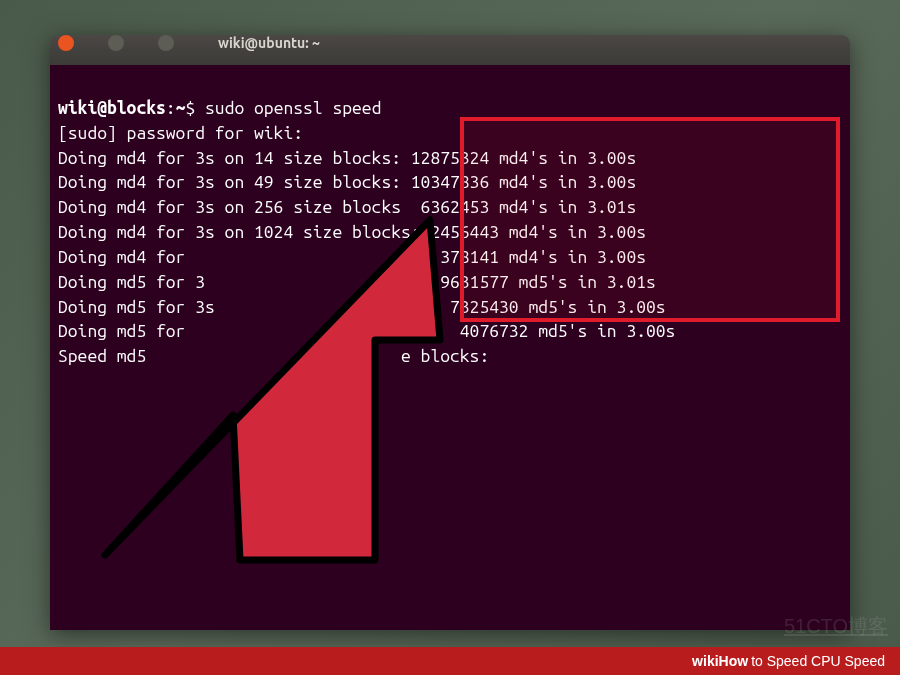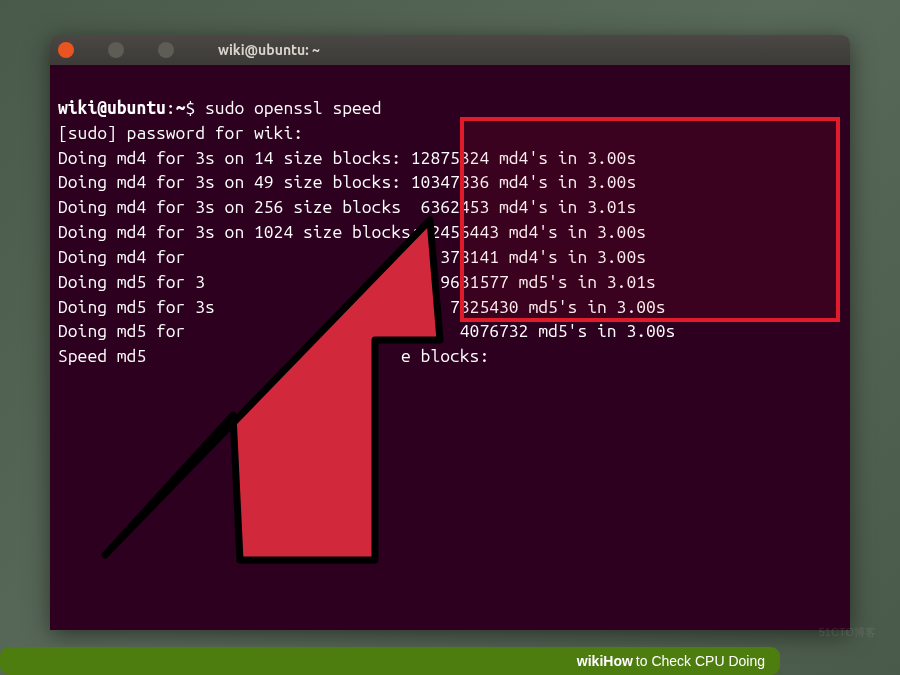--- a/index.html
+++ b/index.html
@@ -18,21 +18,21 @@
       width: 800px;
       height: 595px;
       border-radius: 8px 8px 0 0;
       box-shadow: 0 5px 25px rgba(0,0,0,0.5);
       overflow: hidden;
     }
     .titlebar {
       height: 30px;
       background: linear-gradient(to bottom, #4a4744 0%, #3c3b37 100%);
       display: flex;
-      align-items: center;
+      align-items: flex-start;
       padding: 0 8px;
       border-radius: 8px 8px 0 0;
       gap: 28px;
     }
     .win-btn {
       width: 16px;
       height: 16px;
       border-radius: 50%;
       margin-right: 6px;
       display: inline-block;
@@ -67,54 +67,54 @@
       left: 75px;
       width: 430px;
       height: 430px;
       pointer-events: none;
       z-index: 10;
     }
     .footer {
       position: absolute;
       bottom: 0;
       left: 0;
-      width: 780px;
+      width: 900px;
       height: 28px;
-      background: #4d7c0f;
+      background: #b91c1c;
       color: #fff;
       font-family: Arial, sans-serif;
       font-size: 14px;
       display: flex;
       align-items: center;
       justify-content: flex-end;
       padding-right: 15px;
-      border-radius: 9px;
     }
     .footer .brand { font-weight: bold; margin-right: 3px; }
     .watermark-tr {
       position: absolute;
       bottom: 35px;
-      right: 24px;
+      right: 12px;
       color: rgba(200,200,200,0.15);
-      font-size: 11px;
+      font-size: 20px;
       font-family: sans-serif;
+      text-decoration: underline;
     }
   </style>
 </head>
 <body>
 
 <div class="window">
   <div class="titlebar">
     <span class="win-btn close-btn"></span>
     <span class="win-btn min-btn"></span>
     <span class="win-btn max-btn"></span>
     <span class="title">wiki@ubuntu: ~</span>
   </div>
   <div class="terminal">
-<span class="prompt-user">wiki@ubuntu</span><span class="output">:</span><span class="prompt-path">~</span><span class="output">$</span> <span class="cmd">sudo openssl speed</span>
+<span class="prompt-user">wiki@blocks</span><span class="output">:</span><span class="prompt-path">~</span><span class="output">$</span> <span class="cmd">sudo openssl speed</span>
 <span class="output">[sudo] password for wiki:</span>
 <span class="output">Doing md4 for 3s on 14 size blocks: 12875324 md4's in 3.00s</span>
 <span class="output">Doing md4 for 3s on 49 size blocks: 10347836 md4's in 3.00s</span>
 <span class="output">Doing md4 for 3s on 256 size blocks  6362453 md4's in 3.01s</span>
 <span class="output">Doing md4 for 3s on 1024 size blocks: 2456443 md4's in 3.00s</span>
 <span class="output">Doing md4 for                       s: 378141 md4's in 3.00s</span>
 <span class="output">Doing md5 for 3                     s: 9631577 md5's in 3.01s</span>
 <span class="output">Doing md5 for 3s                   cks: 7325430 md5's in 3.00s</span>
 <span class="output">Doing md5 for                     locks  4076732 md5's in 3.00s</span>
 <span class="output">Speed md5                          e blocks:</span>
@@ -123,14 +123,14 @@
 </div>
 
 <svg class="arrow-svg" viewBox="0 0 430 430">
   <path d="M 30 390 L 355 55 L 365 175 L 300 175 L 300 395 L 165 395 L 158 250 L 30 390 Z" fill="#d1283c" stroke="#000" stroke-width="7" stroke-linejoin="round"></path>
 </svg>
 
 <div class="watermark-tr">51CTO博客</div>
 
 <div class="footer">
   <span class="brand">wikiHow</span>
-  <span> to Check CPU Doing</span>
+  <span> to Speed CPU Speed</span>
 </div>
 
 </body></html>

